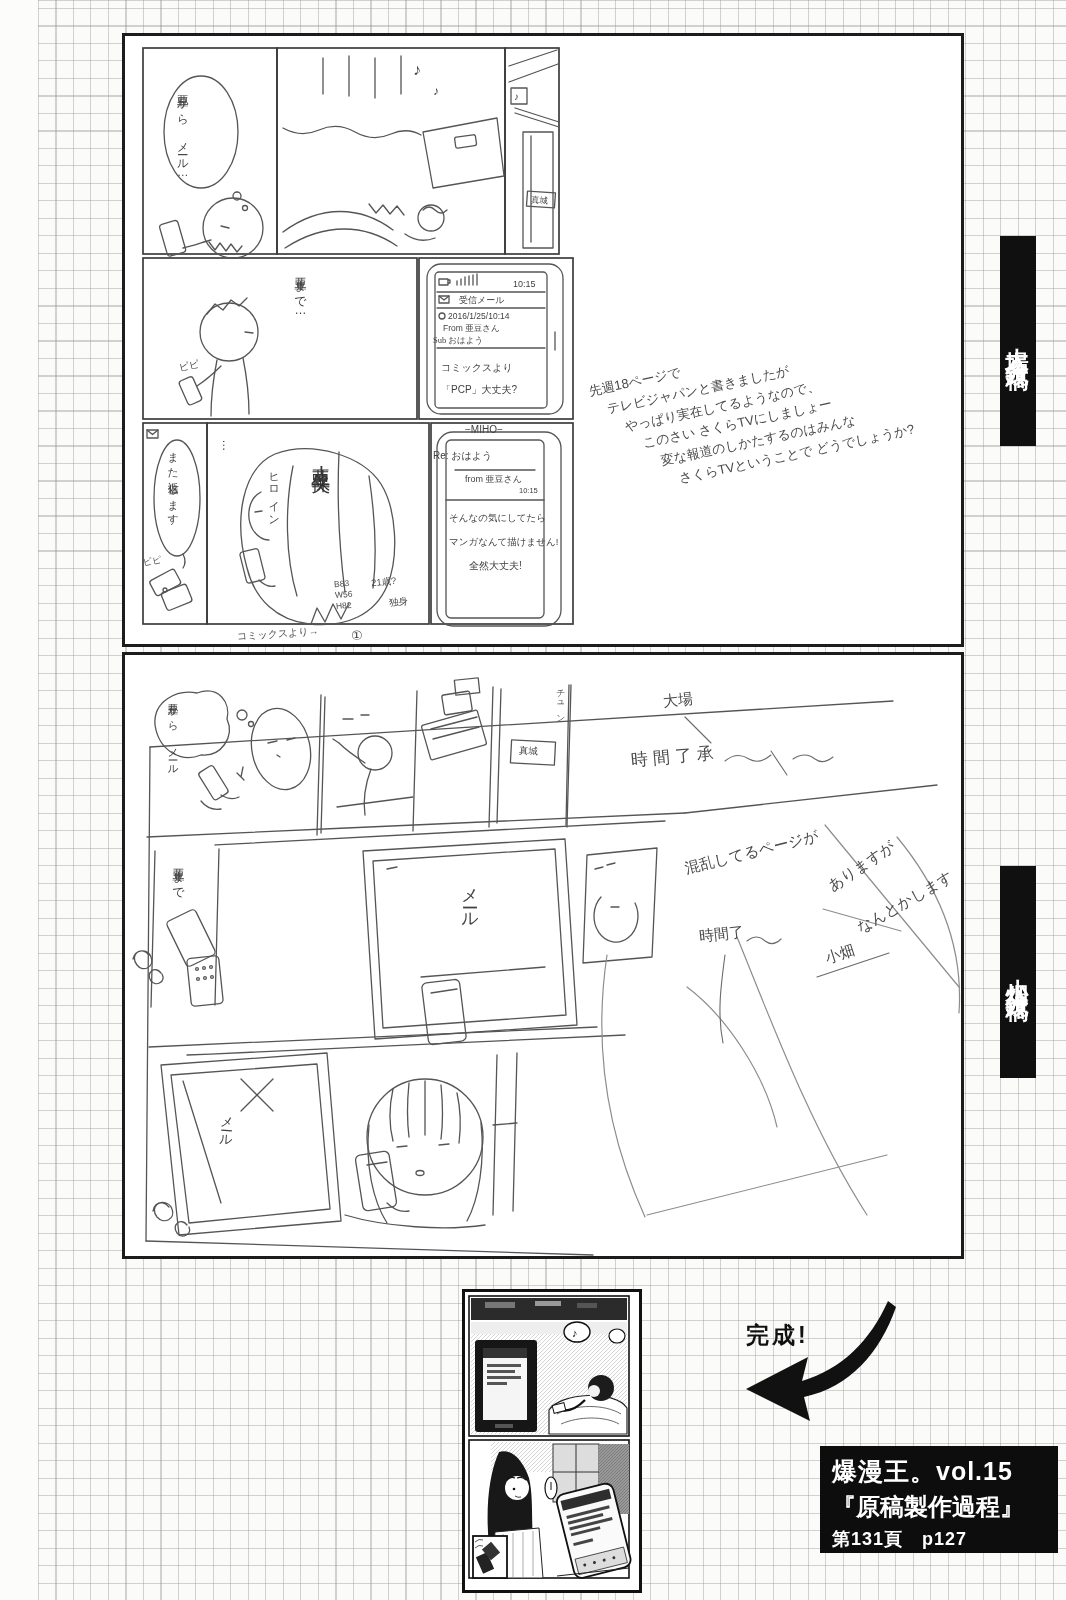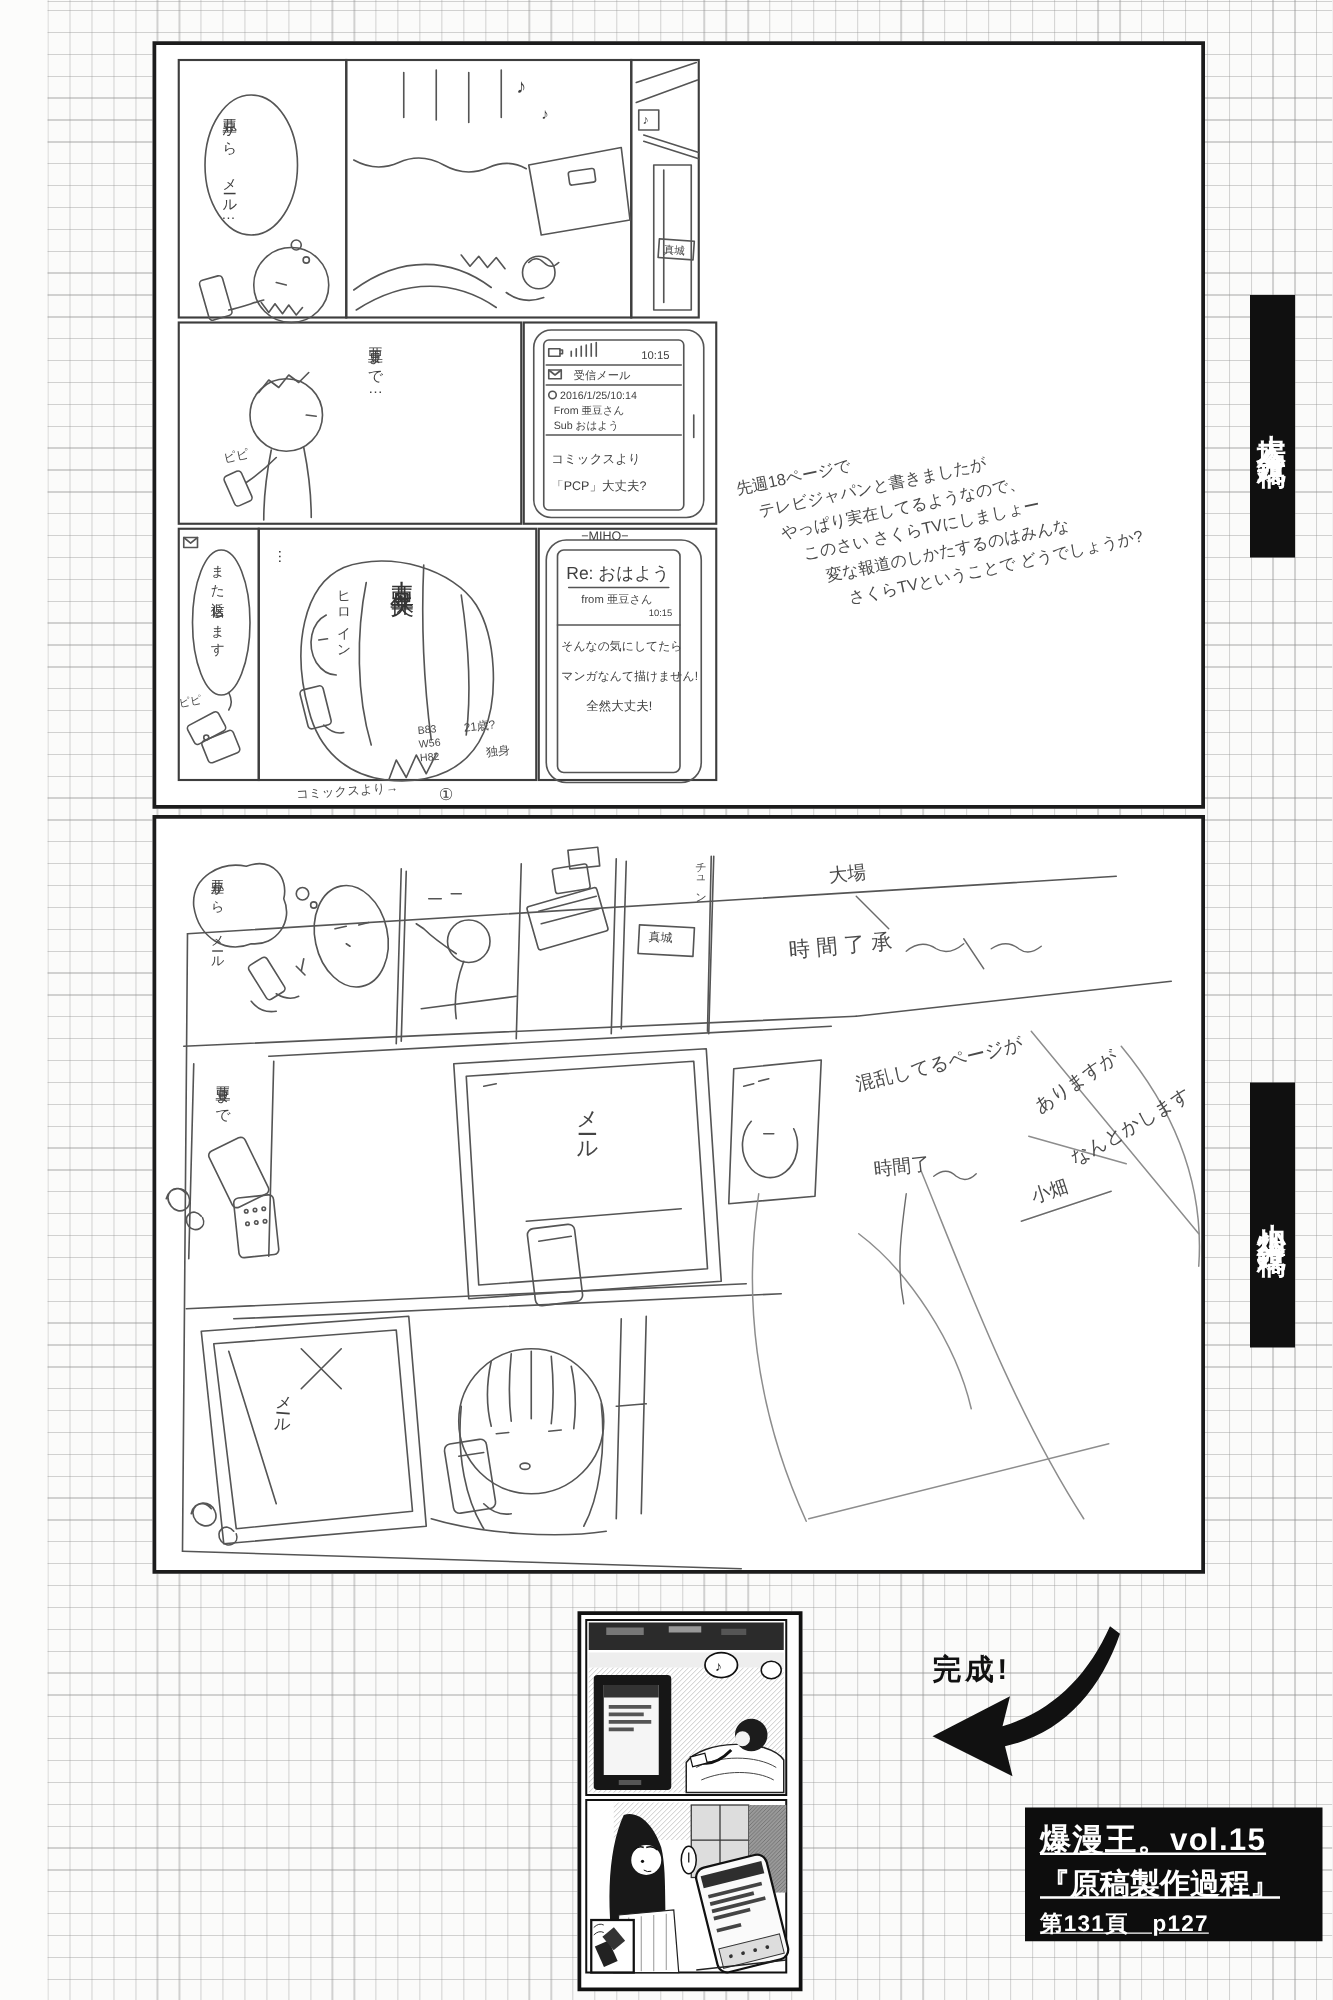--- a/index.html
+++ b/index.html
@@ -42,21 +42,21 @@
   #vlabel-obata{top:866px;height:212px;}
 
   #finished{left:462px;top:1289px;width:174px;height:298px;position:absolute;background:#fff;border:3px solid #111;}
   #finished svg{position:absolute;left:0;top:0;}
 
   #done-caption{position:absolute;left:746px;top:1320px;font-size:23px;font-weight:bold;color:#111;letter-spacing:3px;}
   #arrow{position:absolute;left:730px;top:1295px;}
 
   #info-box{
     position:absolute;left:820px;top:1446px;width:238px;height:107px;
-    background:#0d0d0d;color:#fff;box-sizing:border-box;padding:9px 12px;text-decoration:underline;
+    background:#0d0d0d;color:#fff;box-sizing:border-box;padding:9px 12px;
   }
   #info-box .l1{font-size:25px;font-weight:bold;letter-spacing:1px;}
   #info-box .l2{font-size:24px;font-weight:bold;margin-top:3px;}
   #info-box .l3{font-size:18px;font-weight:bold;margin-top:4px;letter-spacing:1px;}
 </style>
 </head>
 <body>
 
 <div class="stage">
   <div class="grid-bg"></div>
@@ -161,40 +161,40 @@
     <div class="ov" style="left:389px;top:55px;font-size:10px;">♪</div>
     <div class="ov tiny" style="left:406px;top:159px;font-size:8.5px;transform:rotate(4deg);">真城</div>
 
     <div class="ov vtext" style="left:168px;top:232px;height:120px;font-size:12px;">亜豆まで…</div>
     <div class="ov hand" style="left:54px;top:324px;font-size:10px;transform:rotate(-12deg);">ピピ</div>
 
     <div class="ov tiny" style="left:388px;top:243px;font-size:9px;">10:15</div>
     <div class="ov tiny" style="left:334px;top:259px;font-size:9px;">受信メール</div>
     <div class="ov tiny" style="left:323px;top:275px;font-size:8.5px;">2016/1/25/10:14</div>
     <div class="ov tiny" style="left:318px;top:287px;font-size:8.5px;">From 亜豆さん</div>
-    <div class="ov tiny" style="left:318px;top:299px;font-size:8.5px;">Sub おはよう</div>
+    <div class="ov tiny" style="left:308px;top:299px;font-size:8.5px;font-family:Liberation Serif, serif;">Sub おはよう</div>
     <div class="ov tiny" style="left:316px;top:326px;font-size:10px;">コミックスより</div>
     <div class="ov tiny" style="left:316px;top:348px;font-size:10px;">「PCP」大丈夫?</div>
     <div class="ov tiny" style="left:340px;top:364px;font-size:10px;margin-top:24px;">−MIHO−</div>
 
     <div class="ov vtext" style="left:41px;top:408px;height:116px;font-size:11px;">また返信します</div>
     <div class="ov hand" style="left:18px;top:520px;font-size:9px;transform:rotate(-10deg);">ピピ</div>
     <div class="ov" style="left:96px;top:402px;font-size:12px;transform:rotate(90deg);">…</div>
 
     <div class="ov vtext hand" style="left:142px;top:428px;height:70px;font-size:11px;">ヒロイン</div>
     <div class="ov vtext" style="left:184px;top:418px;height:172px;font-size:19px;color:#333;">亜豆美保!</div>
     <div class="ov hand tiny" style="left:210px;top:542px;font-size:8.5px;line-height:1.3;transform:rotate(-5deg);white-space:normal;width:26px;">
       <div>B83</div>
       <div>W56</div>
       <div>H82</div>
     </div>
     <div class="ov hand tiny" style="left:246px;top:540px;font-size:9.5px;transform:rotate(-6deg);">21歳?</div>
     <div class="ov hand tiny" style="left:264px;top:560px;font-size:9.5px;transform:rotate(-6deg);">独身</div>
 
-    <div class="ov tiny" style="left:328px;top:414px;font-size:14px;">Re: おはよう</div>
+    <div class="ov tiny" style="left:308px;top:414px;font-size:10px;">Re: おはよう</div>
     <div class="ov tiny" style="left:340px;top:438px;font-size:9px;">from 亜豆さん</div>
     <div class="ov tiny" style="left:394px;top:450px;font-size:7.5px;">10:15</div>
     <div class="ov tiny" style="left:324px;top:476px;font-size:9.5px;">そんなの気にしてたら</div>
     <div class="ov tiny" style="left:324px;top:500px;font-size:9.5px;">マンガなんて描けません!</div>
     <div class="ov tiny" style="left:324px;top:524px;font-size:10px;margin-left:20px;">全然大丈夫!</div>
 
     <div class="ov hand" style="left:462px;top:346px;font-size:13px;line-height:1.6;transform:rotate(-12deg);transform-origin:left top;white-space:nowrap;">
       <div style="margin-left:0px">先週18ページで</div>
       <div style="margin-left:14px">テレビジャパンと書きましたが</div>
       <div style="margin-left:28px">やっぱり実在してるようなので、</div>

